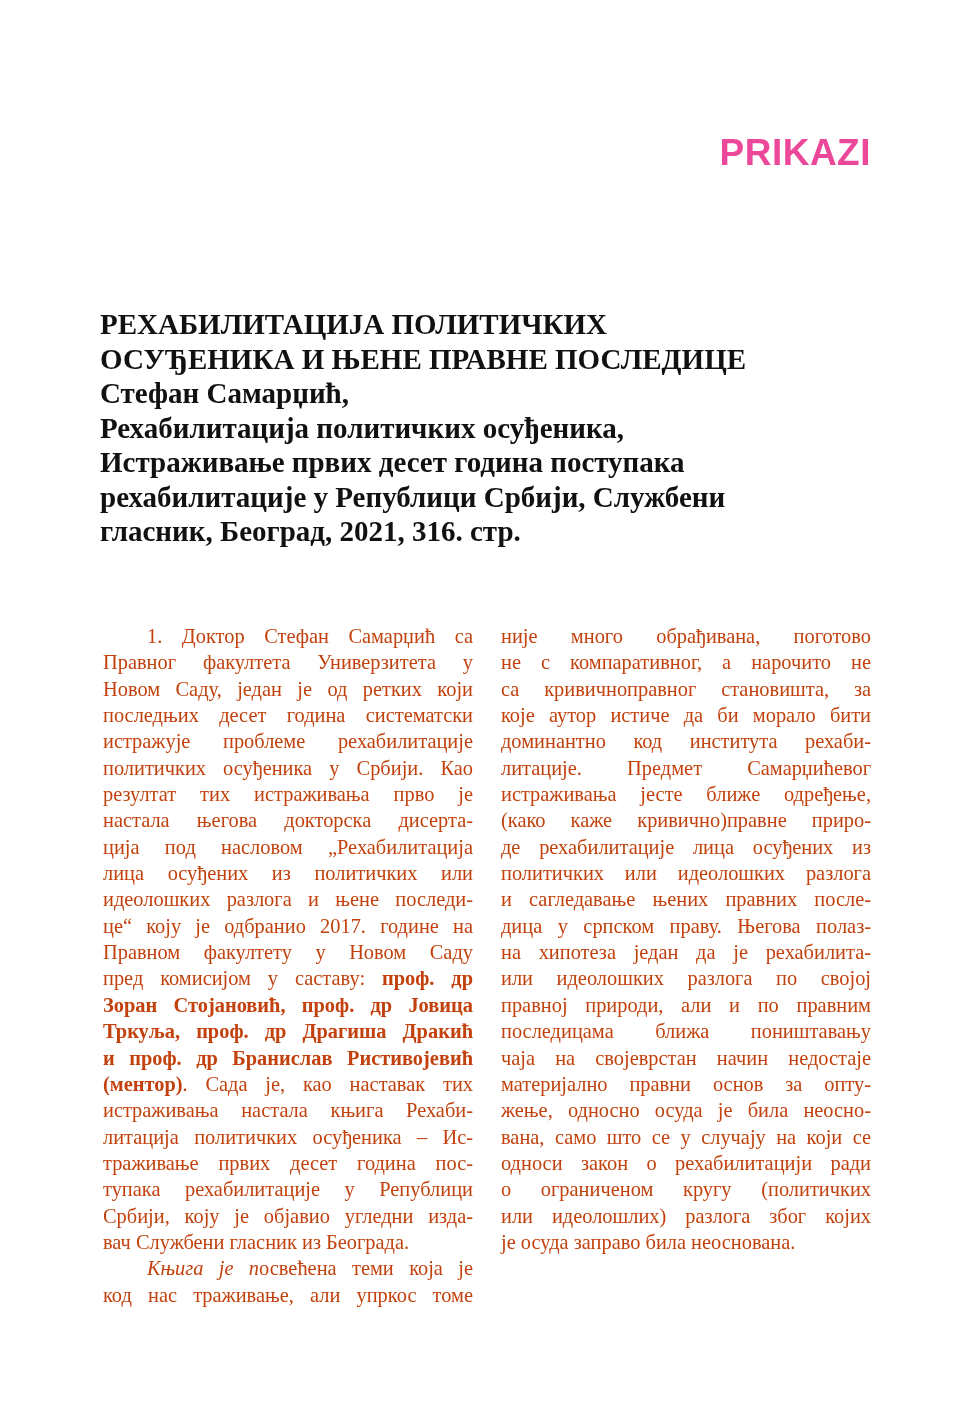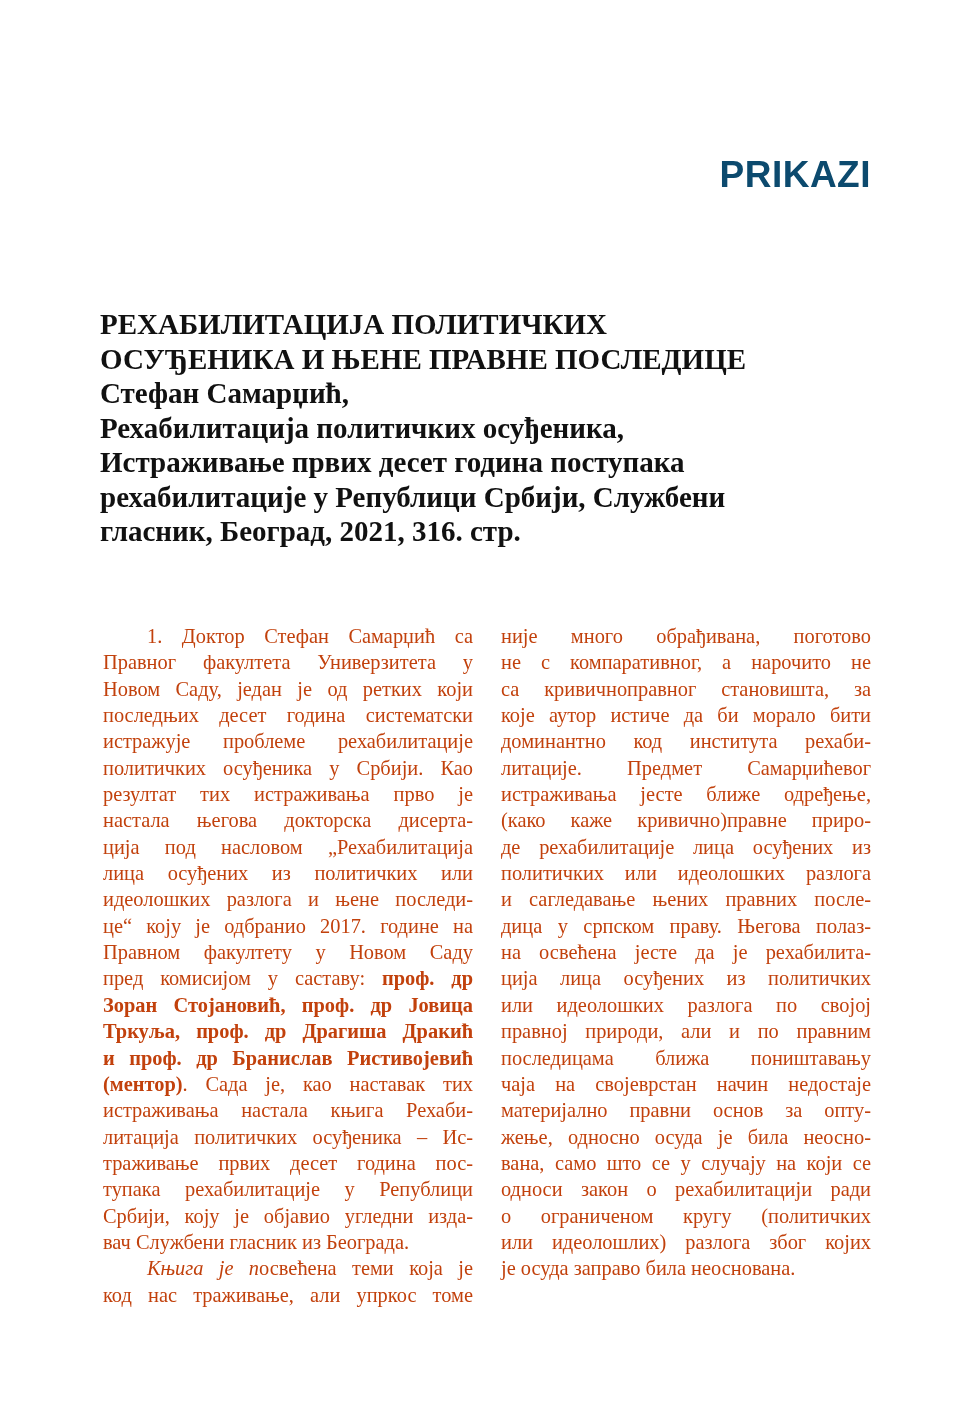--- a/index.html
+++ b/index.html
@@ -1,20 +1,20 @@
 <!DOCTYPE html>
 <html><head>
 <meta charset="utf-8">
 <style>
   html, body { margin: 0; padding: 0; background: #ffffff; }
   body { width: 975px; height: 1418px; position: relative; overflow: hidden; color: #111111; }
   .section-label {
-    position: absolute; right: 104px; top: 154px;
+    position: absolute; right: 104px; top: 132px;
     font-family: "Liberation Sans", sans-serif; font-weight: bold;
-    font-size: 37px; letter-spacing: 0.5px; color: #0c4a6e;
+    font-size: 37px; letter-spacing: 0.5px; color: #ec4899;
   }
   .title-block {
     position: absolute; left: 100px; width: 778px; top: 307px;
     text-align: left; font-family: "Liberation Serif", serif;
     font-weight: bold; font-size: 29px; line-height: 34.5px; color: #111111;
   }
   .title-block .tline { display: block; white-space: nowrap; }
   .col {
     position: absolute; top: 623px; width: 370px;
     font-family: "Liberation Serif", serif; font-size: 20.4px; line-height: 26.35px; color: #c2410c;
@@ -81,22 +81,21 @@
   <span class="ln">са кривичноправног становишта, за</span>
   <span class="ln">које аутор истиче да би морало бити</span>
   <span class="ln">доминантно код института рехаби-</span>
   <span class="ln">литације. Предмет Самарџићевог</span>
   <span class="ln">истраживања јесте ближе одређење,</span>
   <span class="ln">(како каже кривично)правне приро-</span>
   <span class="ln">де рехабилитације лица осуђених из</span>
   <span class="ln">политичких или идеолошких разлога</span>
   <span class="ln">и сагледавање њених правних после-</span>
   <span class="ln">дица у српском праву. Његова полаз-</span>
-  <span class="ln">на освећена јесте да је рехабилита-</span>
-  <span class="ln">ција лица осуђених из политичких</span>
+  <span class="ln">на хипотеза један да је рехабилита-</span>
   <span class="ln">или идеолошких разлога по својој</span>
   <span class="ln">правној природи, али и по правним</span>
   <span class="ln">последицама ближа поништавању</span>
   <span class="ln">чаја на својеврстан начин недостаје</span>
   <span class="ln">материјално правни основ за опту-</span>
   <span class="ln">жење, односно осуда је била неосно-</span>
   <span class="ln">вана, само што се у случају на који се</span>
   <span class="ln">односи закон о рехабилитацији ради</span>
   <span class="ln">о ограниченом кругу (политичких</span>
   <span class="ln">или идеолошлих) разлога због којих</span>

